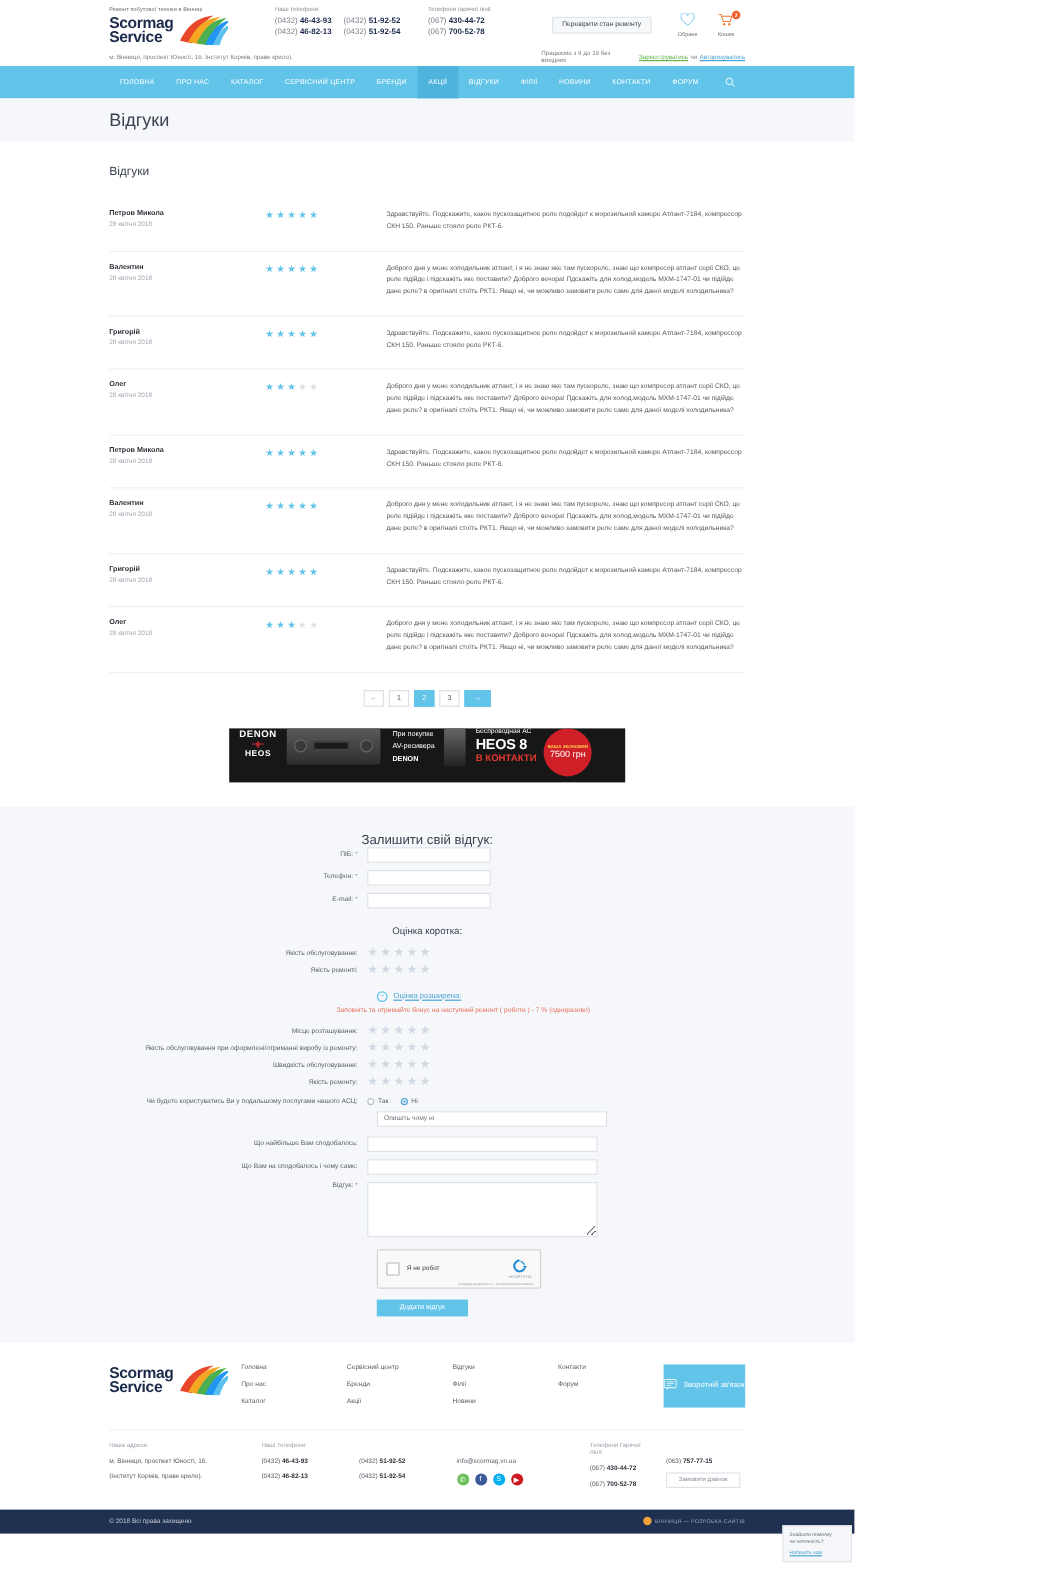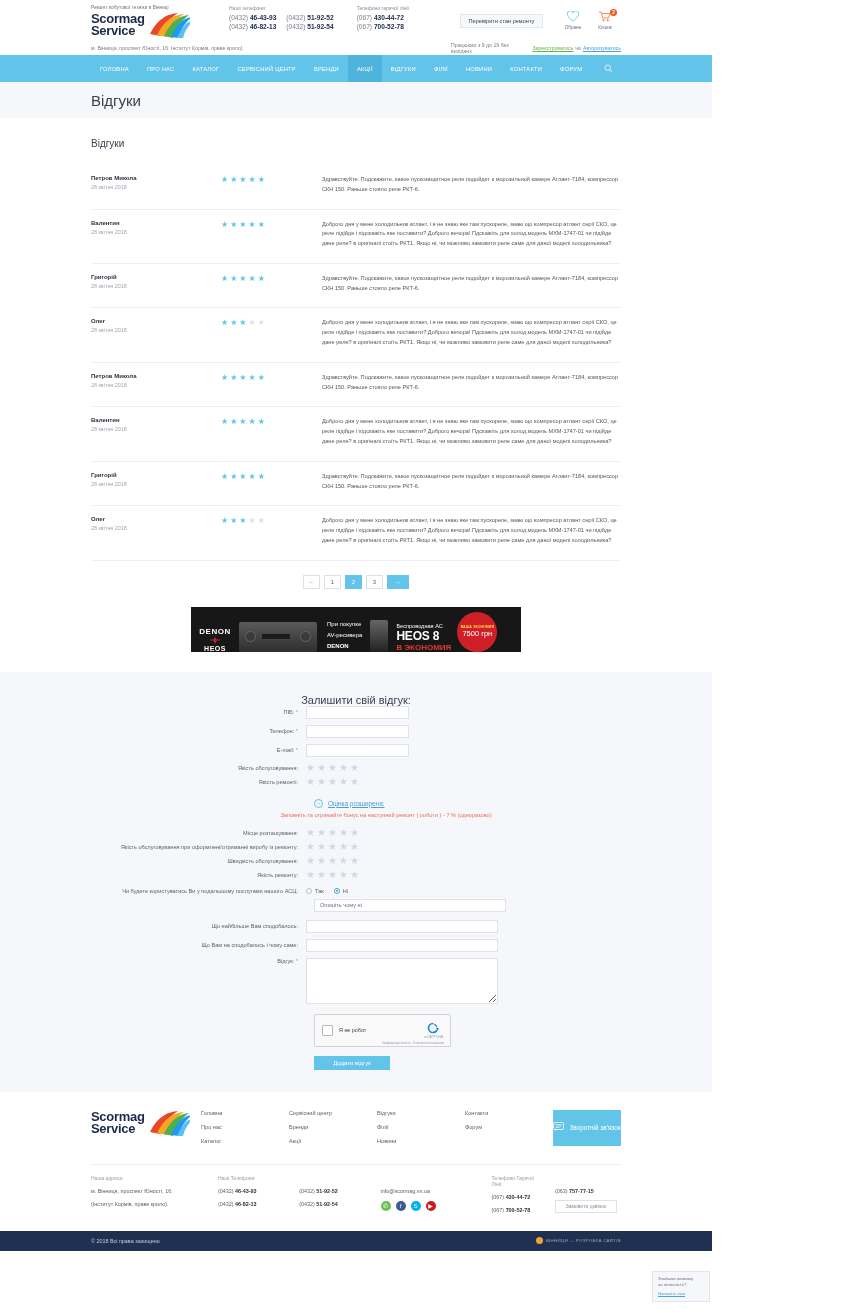--- a/index.html
+++ b/index.html
@@ -95,21 +95,21 @@
     font-size:6px; color:#5a5f68; margin:0 2px; cursor:pointer; padding:0 4px;
   }
   .pg.active { background:#62c4e8; border-color:#62c4e8; color:#fff; }
   .pg.arrow { color:#8a8f99; }
   .pg.arrow.next { background:#62c4e8; border-color:#62c4e8; color:#fff; width:22px; }
 
   
   .bannerwrap { width:530px; margin:18px auto 0; display:flex; justify-content:center; }
   .banner {
     width:330px; height:45px; background:#171717; position:relative; overflow:hidden;
-    display:flex; align-items:flex-end; color:#fff;
+    display:flex; align-items:flex-start; color:#fff;
   }
   .bn-denon { width:48px; text-align:center; }
   .bn-denon .d1 { font-size:8px; letter-spacing:.5px; font-weight:bold; }
   .bn-denon .d2 { font-size:7px; letter-spacing:.5px; font-weight:bold; margin-top:9px; }
   .bn-denon .dot { height:7px; display:flex; align-items:center; justify-content:center; margin:1px 0; }
   .bn-amp { width:78px; height:30px; background:linear-gradient(#5a5a5a,#2e2e2e); border-radius:2px; position:relative; }
   .bn-amp .knob { position:absolute; width:11px; height:11px; border-radius:50%; background:#3a3a3a; border:1px solid #666; top:9px; }
   .bn-amp .display { position:absolute; left:22px; top:11px; width:30px; height:7px; background:#1b1b1b; border:1px solid #444; }
   .bn-text { margin-left:10px; font-size:6px; line-height:1.8; }
   .bn-text .b { font-weight:bold; }
@@ -466,21 +466,21 @@
         </div>
         <div class="bn-text">
           <div>При покупке</div>
           <div>AV-ресивера</div>
           <div class="b">DENON</div>
         </div>
         <div class="bn-spk"></div>
         <div class="bn-right">
           <div class="r1">Беспроводная АС</div>
           <div class="r2">HEOS 8</div>
-          <div class="r3">В ЭКОНОМИЯ</div>
+          <div class="r3">В КОНТАКТИ</div>
         </div>
         <div class="bn-seal">
           <div class="s1">ВАША ЭКОНОМИЯ</div>
           <div class="s2">7500 грн</div>
         </div>
       </div>
     </div>
   </div>
 
   <div class="formband">
@@ -493,20 +493,21 @@
       </div>
       <div class="frow">
         <div class="flabel"><span>Телефон:</span> <span class="req">*</span></div>
         <input class="finput" style="">
       </div>
       <div class="frow">
         <div class="flabel"><span>E-mail:</span> <span class="req">*</span></div>
         <input class="finput" style="">
       </div>
 
+      <div class="sub-title">Оцінка коротка:</div>
 
       <div class="starrow">
         <div class="flabel">Якість обслуговування:</div>
         <div class="stars-pick">
           <span class="s">★</span>
             <span class="s">★</span>
             <span class="s">★</span>
             <span class="s">★</span>
             <span class="s">★</span>
         </div>

